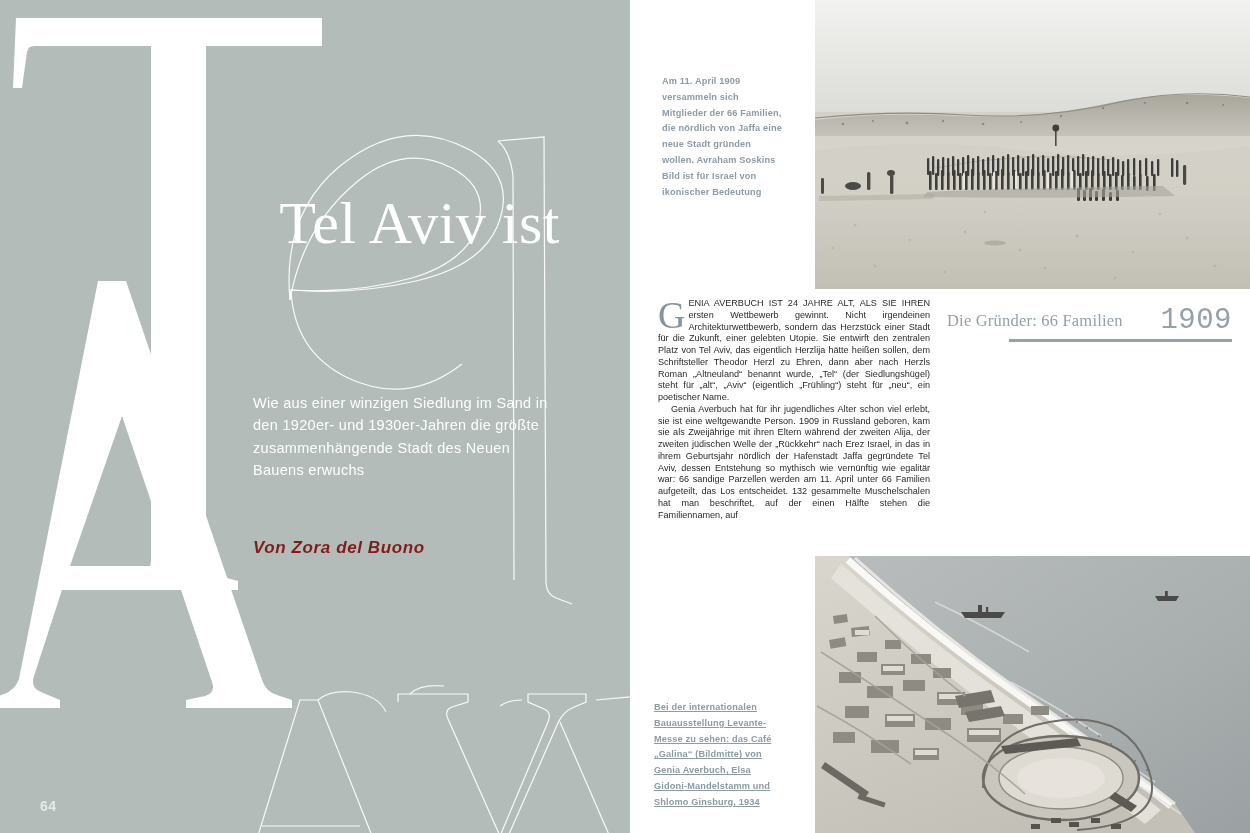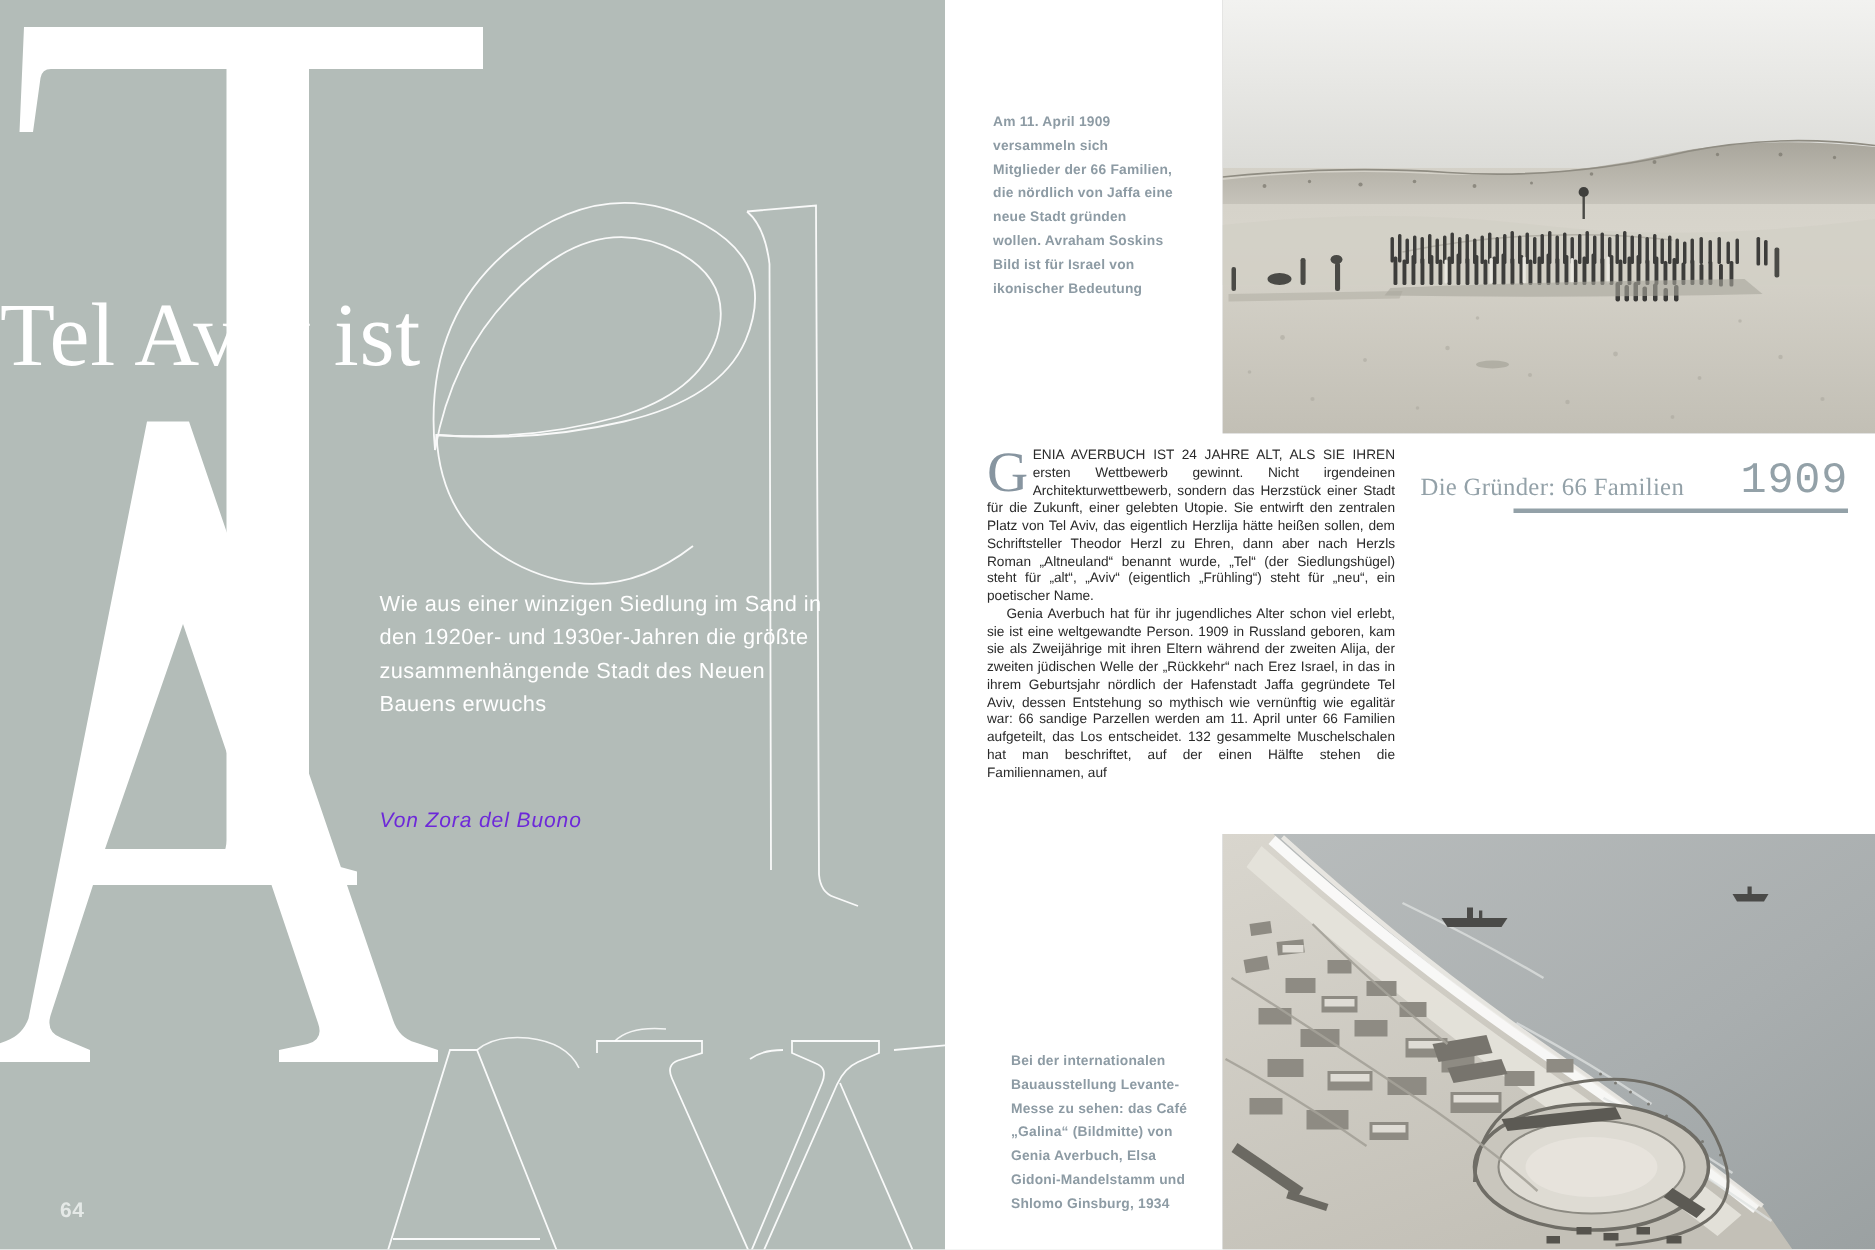--- a/index.html
+++ b/index.html
@@ -3,53 +3,53 @@
 <meta charset="utf-8">
 <style>
   html,body{margin:0;padding:0;background:#fff;}
   body{width:1250px;height:833px;overflow:hidden;font-family:"Liberation Sans",sans-serif;}
   .spread{position:relative;width:1250px;height:833px;background:#ffffff;}
 
   
   .left-page{position:absolute;left:0;top:0;width:630px;height:833px;background:#b3bcb8;overflow:hidden;}
   .bg-type{position:absolute;left:0;top:0;width:630px;height:833px;pointer-events:none;}
 
-  .title-block{position:absolute;left:0;top:196px;width:560px;}
+  .title-block{position:absolute;left:0;top:196px;width:560px;text-align:right;}
   .title-line{font-family:"Liberation Serif",serif;color:#ffffff;font-size:60px;line-height:0.93;
               font-weight:400;letter-spacing:0.5px;display:block;}
   .title-line.l2{padding-right:8px;}
 
   .standfirst{position:absolute;left:253px;top:392px;width:300px;color:#ffffff;
               font-size:14.5px;line-height:1.54;font-weight:400;letter-spacing:0.3px;}
-  .byline{position:absolute;left:253px;top:538px;width:300px;color:#6d28d9;
-          font-size:14px;font-style:italic;font-weight:400;letter-spacing:0.6px;}
+  .byline{position:absolute;left:253px;top:538px;width:300px;color:#7f1d1d;
+          font-size:17px;font-style:italic;font-weight:700;letter-spacing:0.6px;}
   .folio-left{position:absolute;left:40px;top:798px;color:#eef2f0;font-size:14px;
               font-weight:700;letter-spacing:0.4px;opacity:.85;}
 
   
   .right-page{position:absolute;left:630px;top:0;width:620px;height:833px;background:#ffffff;}
 
   .cap{position:absolute;color:#8d9ba4;font-size:9.2px;line-height:1.72;font-weight:700;
        letter-spacing:0.15px;width:120px;}
   .cap-top{left:32px;top:74px;}
-  .cap-bottom{left:44px;top:700px;}
+  .cap-bottom{left:24px;top:700px;text-decoration:underline;}
 
   .photo{position:absolute;overflow:hidden;background:#cfcfcf;}
   .photo-top{left:185px;top:0px;width:435px;height:289px;}
   .photo-bottom{left:185px;top:556px;width:435px;height:277px;}
 
   .bodytext{position:absolute;left:28px;top:298px;width:272px;color:#2a2a2a;
             font-size:9.1px;line-height:1.295;text-align:justify;font-family:"Liberation Sans",sans-serif;}
   .bodytext p{margin:0;text-indent:13px;}
   .bodytext p:first-child{text-indent:0;}
   .dropcap{float:left;font-family:"Liberation Serif",serif;font-size:38px;line-height:31px;
            color:#8795a0;padding:1px 3px 0 0;margin-top:1px;font-weight:400;}
 
   .headline-block{position:absolute;left:317px;top:306px;width:285px;}
-  .hl-row{display:flex;align-items:flex-end;justify-content:space-between;}
+  .hl-row{display:flex;align-items:center;justify-content:space-between;}
   .hl-label{font-family:"Liberation Serif",serif;font-size:16.5px;color:#93a1a8;letter-spacing:0.2px;}
   .hl-year{font-family:Liberation Mono, monospace;font-size:29px;color:#93a1a8;line-height:1;letter-spacing:0.5px;}
   .hl-rule{margin-top:4px;margin-left:62px;height:3px;background:#93a1a8;}
 </style>
 </head>
 <body>
 
 <div class="spread">
 
   <div class="left-page">

